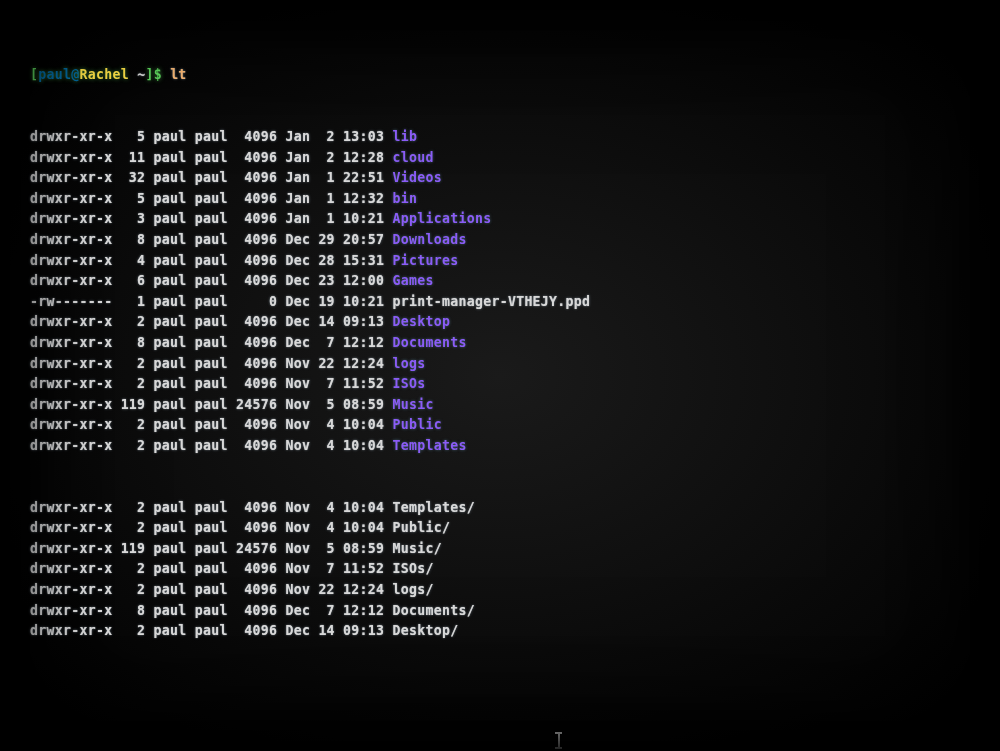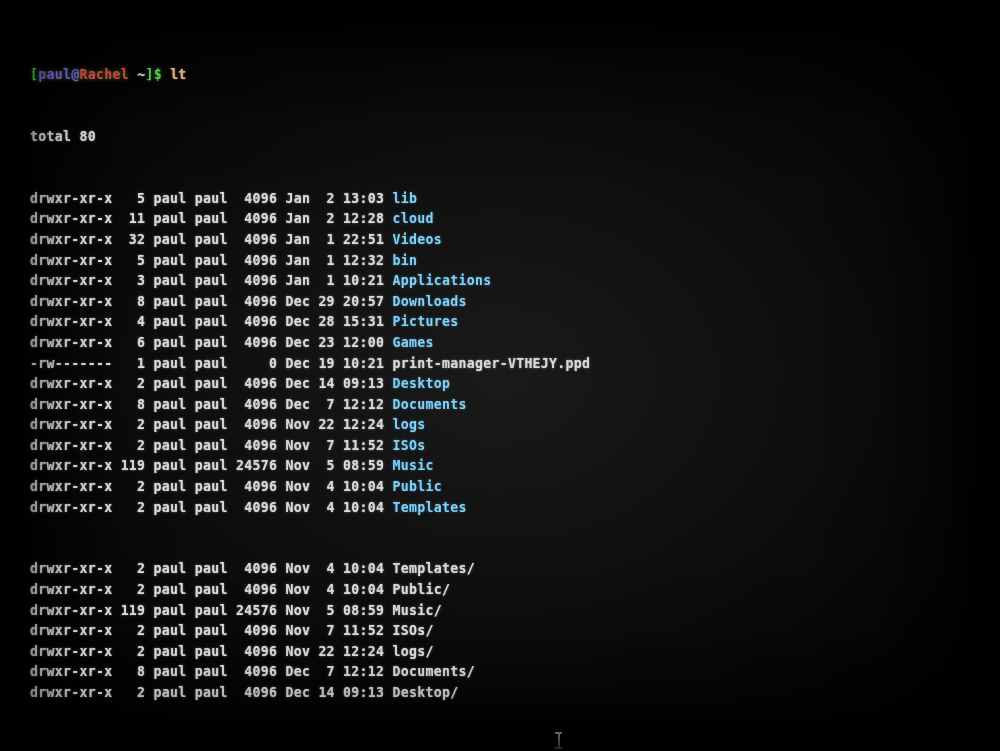--- a/index.html
+++ b/index.html
@@ -26,25 +26,25 @@
       font-family: 'DejaVu Sans Mono', 'Menlo', 'Consolas', monospace;
       font-size: 13.2px;
       font-weight: bold;
       line-height: 20.6px;
       color: #d8d8d8;
       white-space: pre;
       letter-spacing: 0.3px;
       text-shadow: 0 0 3px rgba(200,230,255,0.35), 0 0 1px rgba(255,255,255,0.5);
     }
     .prompt-bracket { color: #5fd75f; text-shadow: 0 0 4px rgba(95,215,95,0.6); }
-    .prompt-user { color: #8b5cf6; text-shadow: 0 0 4px rgba(95,215,95,0.6); }
-    .prompt-host { color: #ef4444; text-shadow: 0 0 4px rgba(95,215,95,0.6); }
+    .prompt-user { color: #0369a1; text-shadow: 0 0 4px rgba(95,215,95,0.6); }
+    .prompt-host { color: #fde047; text-shadow: 0 0 4px rgba(95,215,95,0.6); }
     .prompt-tilde { color: #d8d8d8; }
     .cmd { color: #fdba74; }
-    .dir { color: #7dd3fc; text-shadow: 0 0 3px rgba(111,168,201,0.5); }
+    .dir { color: #8b5cf6; text-shadow: 0 0 3px rgba(111,168,201,0.5); }
     .row { display: block; }
     .cursor-beam {
       display: inline-block;
       position: relative;
       width: 8px;
       height: 16px;
     }
     .cursor-beam::before {
       content: '';
       position: absolute;
@@ -78,21 +78,20 @@
       border-radius: 22px;
     }
   </style>
 </head>
 <body>
 
 <div class="crt-frame"></div>
 
 <div class="terminal">
   <span class="row"><span class="prompt-bracket">[</span><span class="prompt-user">paul</span><span class="prompt-user">@</span><span class="prompt-host">Rachel</span><span class="prompt-tilde"> ~</span><span class="prompt-bracket">]$</span><span> </span><span class="cmd">lt</span></span>
-  <span class="row">total 80</span>
   <div id="listing1"><span class="row"><span>drwxr-xr-x   5 paul paul  4096 Jan  2 13:03 </span><span class="dir">lib</span></span><span class="row"><span>drwxr-xr-x  11 paul paul  4096 Jan  2 12:28 </span><span class="dir">cloud</span></span><span class="row"><span>drwxr-xr-x  32 paul paul  4096 Jan  1 22:51 </span><span class="dir">Videos</span></span><span class="row"><span>drwxr-xr-x   5 paul paul  4096 Jan  1 12:32 </span><span class="dir">bin</span></span><span class="row"><span>drwxr-xr-x   3 paul paul  4096 Jan  1 10:21 </span><span class="dir">Applications</span></span><span class="row"><span>drwxr-xr-x   8 paul paul  4096 Dec 29 20:57 </span><span class="dir">Downloads</span></span><span class="row"><span>drwxr-xr-x   4 paul paul  4096 Dec 28 15:31 </span><span class="dir">Pictures</span></span><span class="row"><span>drwxr-xr-x   6 paul paul  4096 Dec 23 12:00 </span><span class="dir">Games</span></span><span class="row"><span>-rw-------   1 paul paul     0 Dec 19 10:21 </span><span>print-manager-VTHEJY.ppd</span></span><span class="row"><span>drwxr-xr-x   2 paul paul  4096 Dec 14 09:13 </span><span class="dir">Desktop</span></span><span class="row"><span>drwxr-xr-x   8 paul paul  4096 Dec  7 12:12 </span><span class="dir">Documents</span></span><span class="row"><span>drwxr-xr-x   2 paul paul  4096 Nov 22 12:24 </span><span class="dir">logs</span></span><span class="row"><span>drwxr-xr-x   2 paul paul  4096 Nov  7 11:52 </span><span class="dir">ISOs</span></span><span class="row"><span>drwxr-xr-x 119 paul paul 24576 Nov  5 08:59 </span><span class="dir">Music</span></span><span class="row"><span>drwxr-xr-x   2 paul paul  4096 Nov  4 10:04 </span><span class="dir">Public</span></span><span class="row"><span>drwxr-xr-x   2 paul paul  4096 Nov  4 10:04 </span><span class="dir">Templates</span></span></div>
   <div id="listing2"><span class="row"><span>drwxr-xr-x   2 paul paul  4096 Nov  4 10:04 </span><span>Templates/</span></span><span class="row"><span>drwxr-xr-x   2 paul paul  4096 Nov  4 10:04 </span><span>Public/</span></span><span class="row"><span>drwxr-xr-x 119 paul paul 24576 Nov  5 08:59 </span><span>Music/</span></span><span class="row"><span>drwxr-xr-x   2 paul paul  4096 Nov  7 11:52 </span><span>ISOs/</span></span><span class="row"><span>drwxr-xr-x   2 paul paul  4096 Nov 22 12:24 </span><span>logs/</span></span><span class="row"><span>drwxr-xr-x   8 paul paul  4096 Dec  7 12:12 </span><span>Documents/</span></span><span class="row"><span>drwxr-xr-x   2 paul paul  4096 Dec 14 09:13 </span><span>Desktop/</span></span></div>
   
 </div>
 
 <span class="cursor-beam ibeam-pos"></span>
 
 <div class="vignette"></div>
 
 </body></html>

